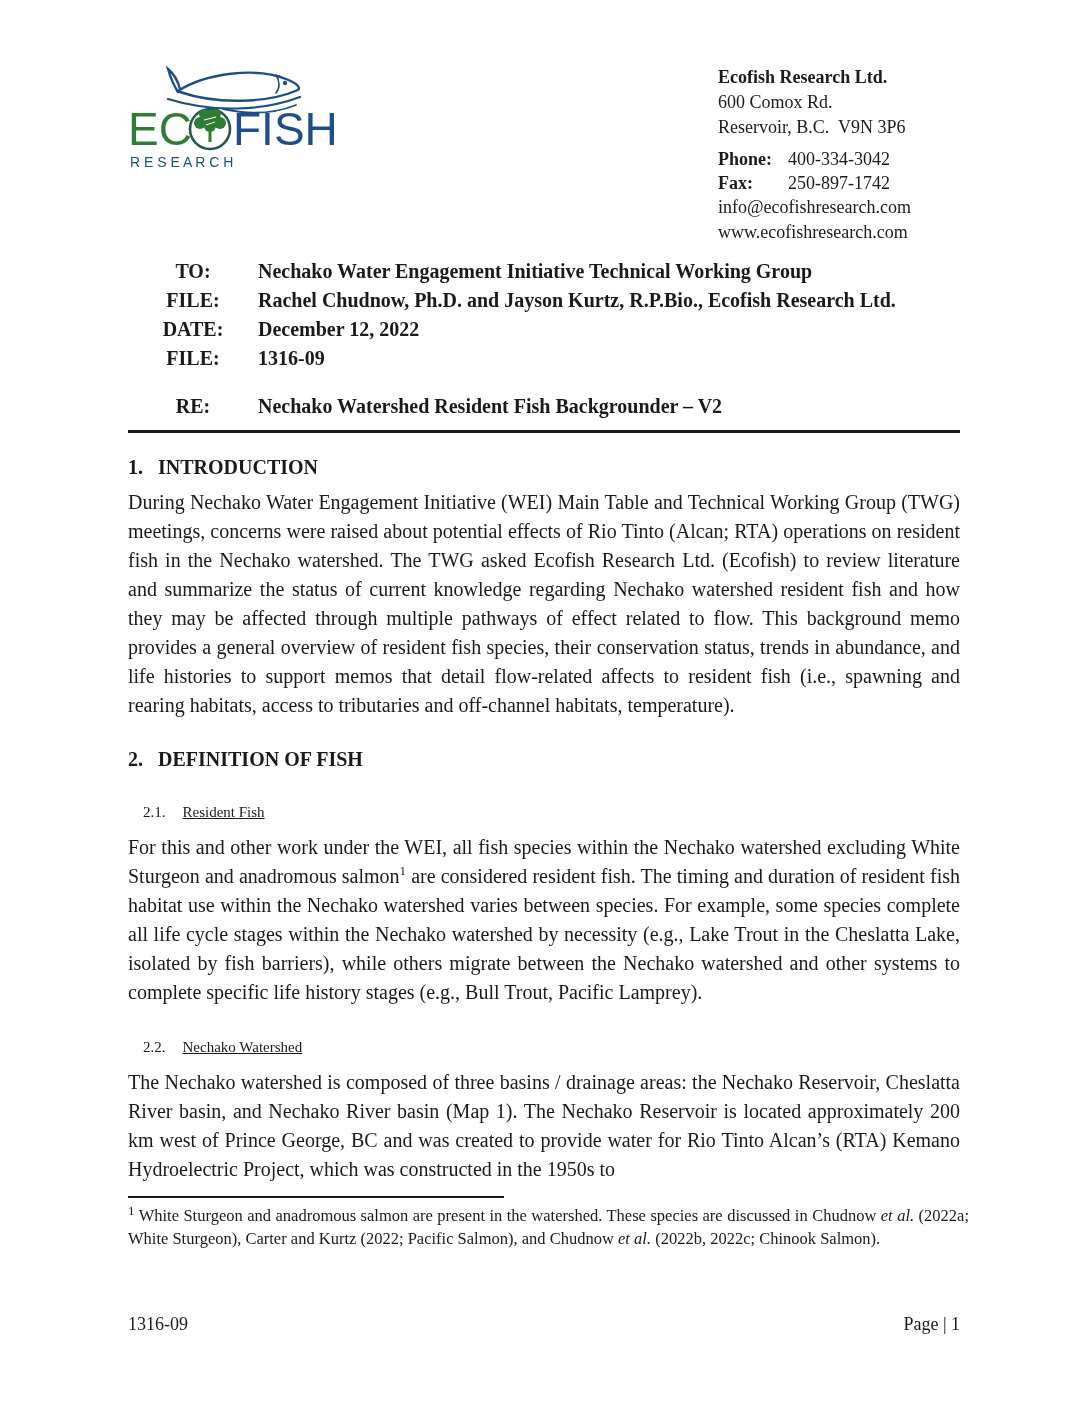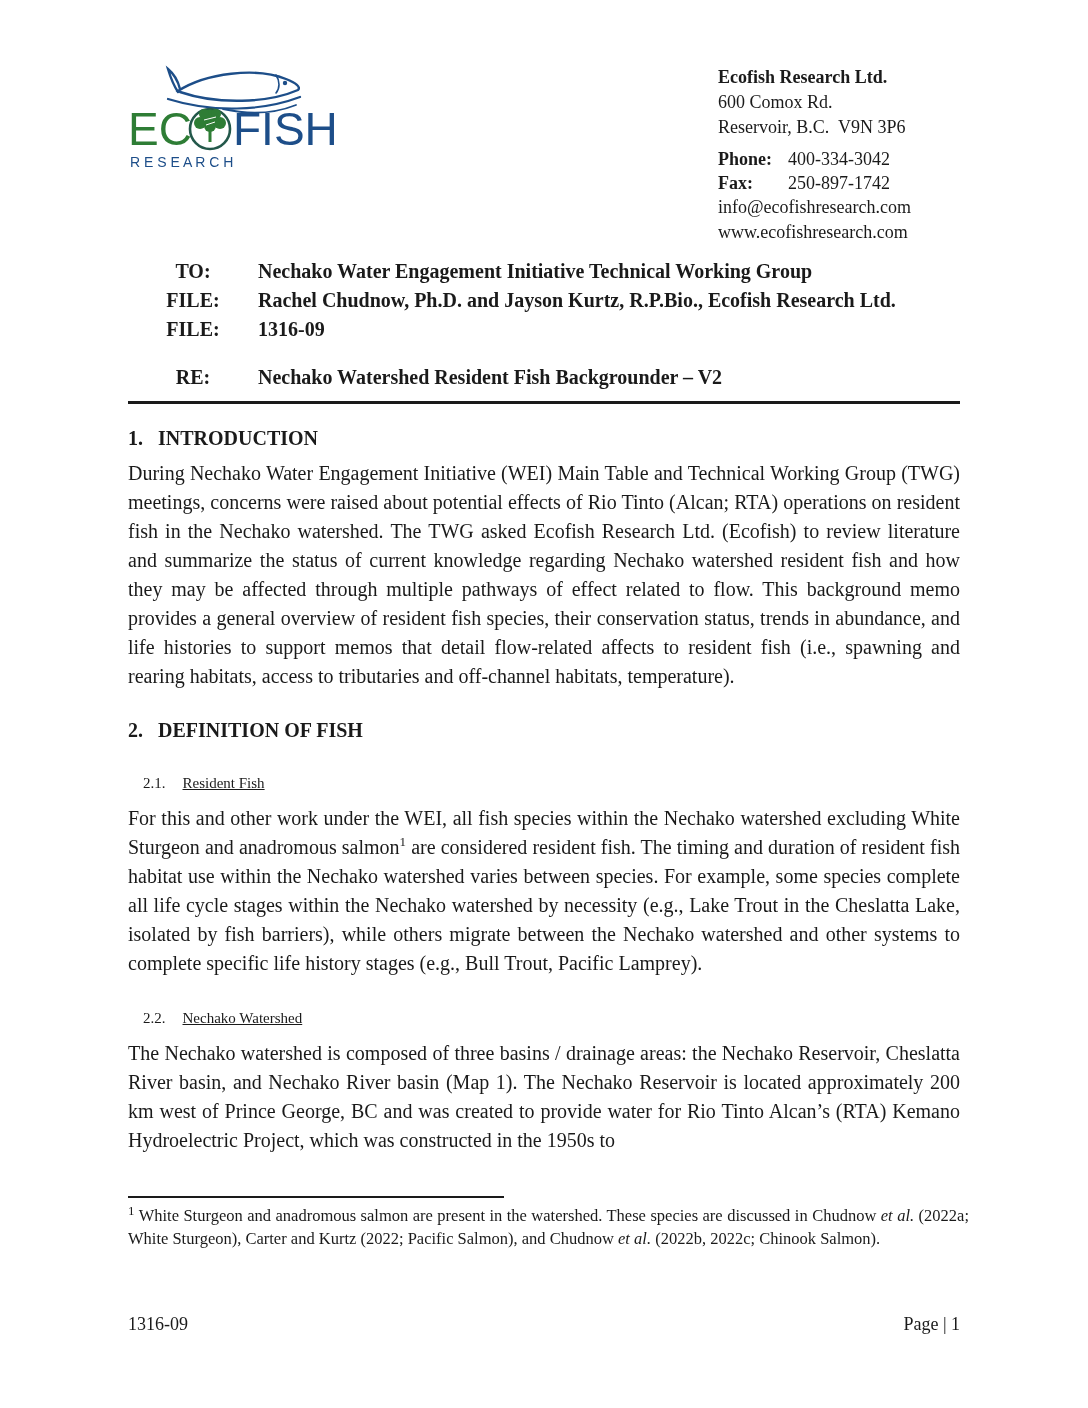--- a/index.html
+++ b/index.html
@@ -101,20 +101,24 @@
   <div class="fields">
     <div class="field-row">
       <span class="f-label">TO:</span>
       <span>Nechako Water Engagement Initiative Technical Working Group</span>
     </div>
     <div class="field-row">
       <span class="f-label">FILE:</span>
       <span>Rachel Chudnow, Ph.D. and Jayson Kurtz, R.P.Bio., Ecofish Research Ltd.</span>
     </div>
     <div class="field-row">
+      <span class="f-label">DATE:</span>
+      <span>December 12, 2022</span>
+    </div>
+    <div class="field-row">
       <span class="f-label">FILE:</span>
       <span>1316-09</span>
     </div>
     <div class="field-row re-row">
       <span class="f-label">RE:</span>
       <span>Nechako Watershed Resident Fish Backgrounder – V2</span>
     </div>
   </div>
 
   <hr class="rule">

